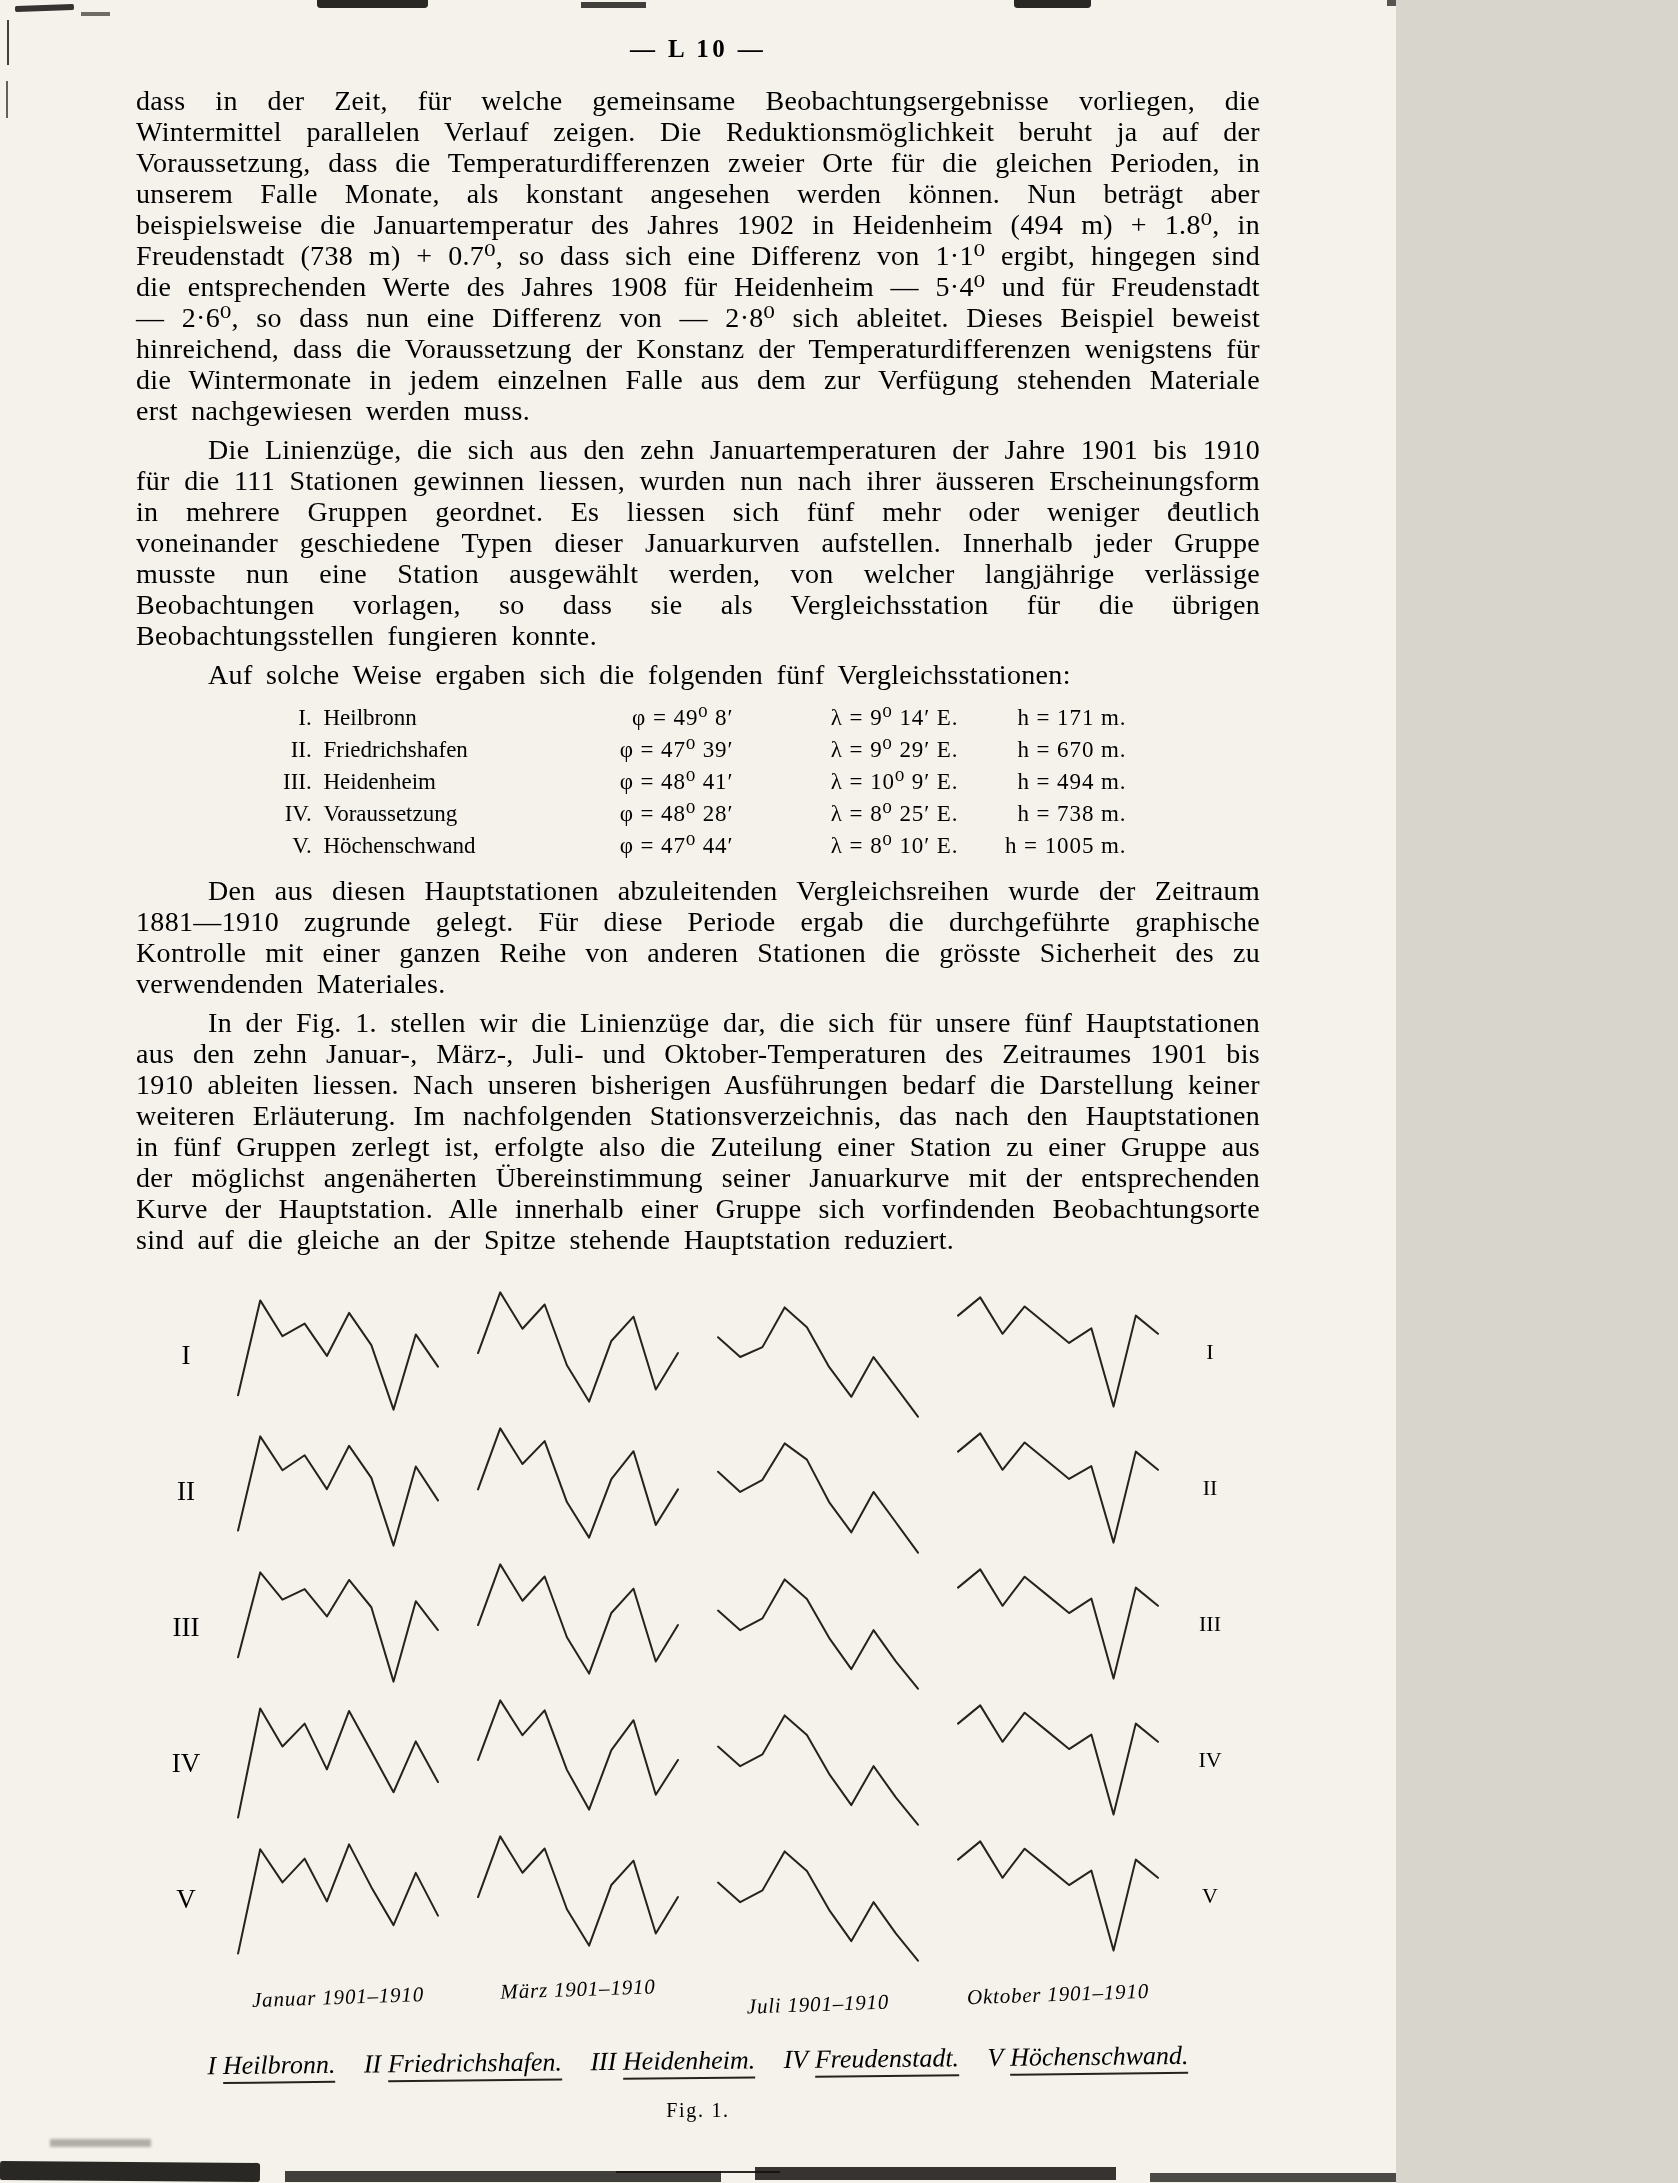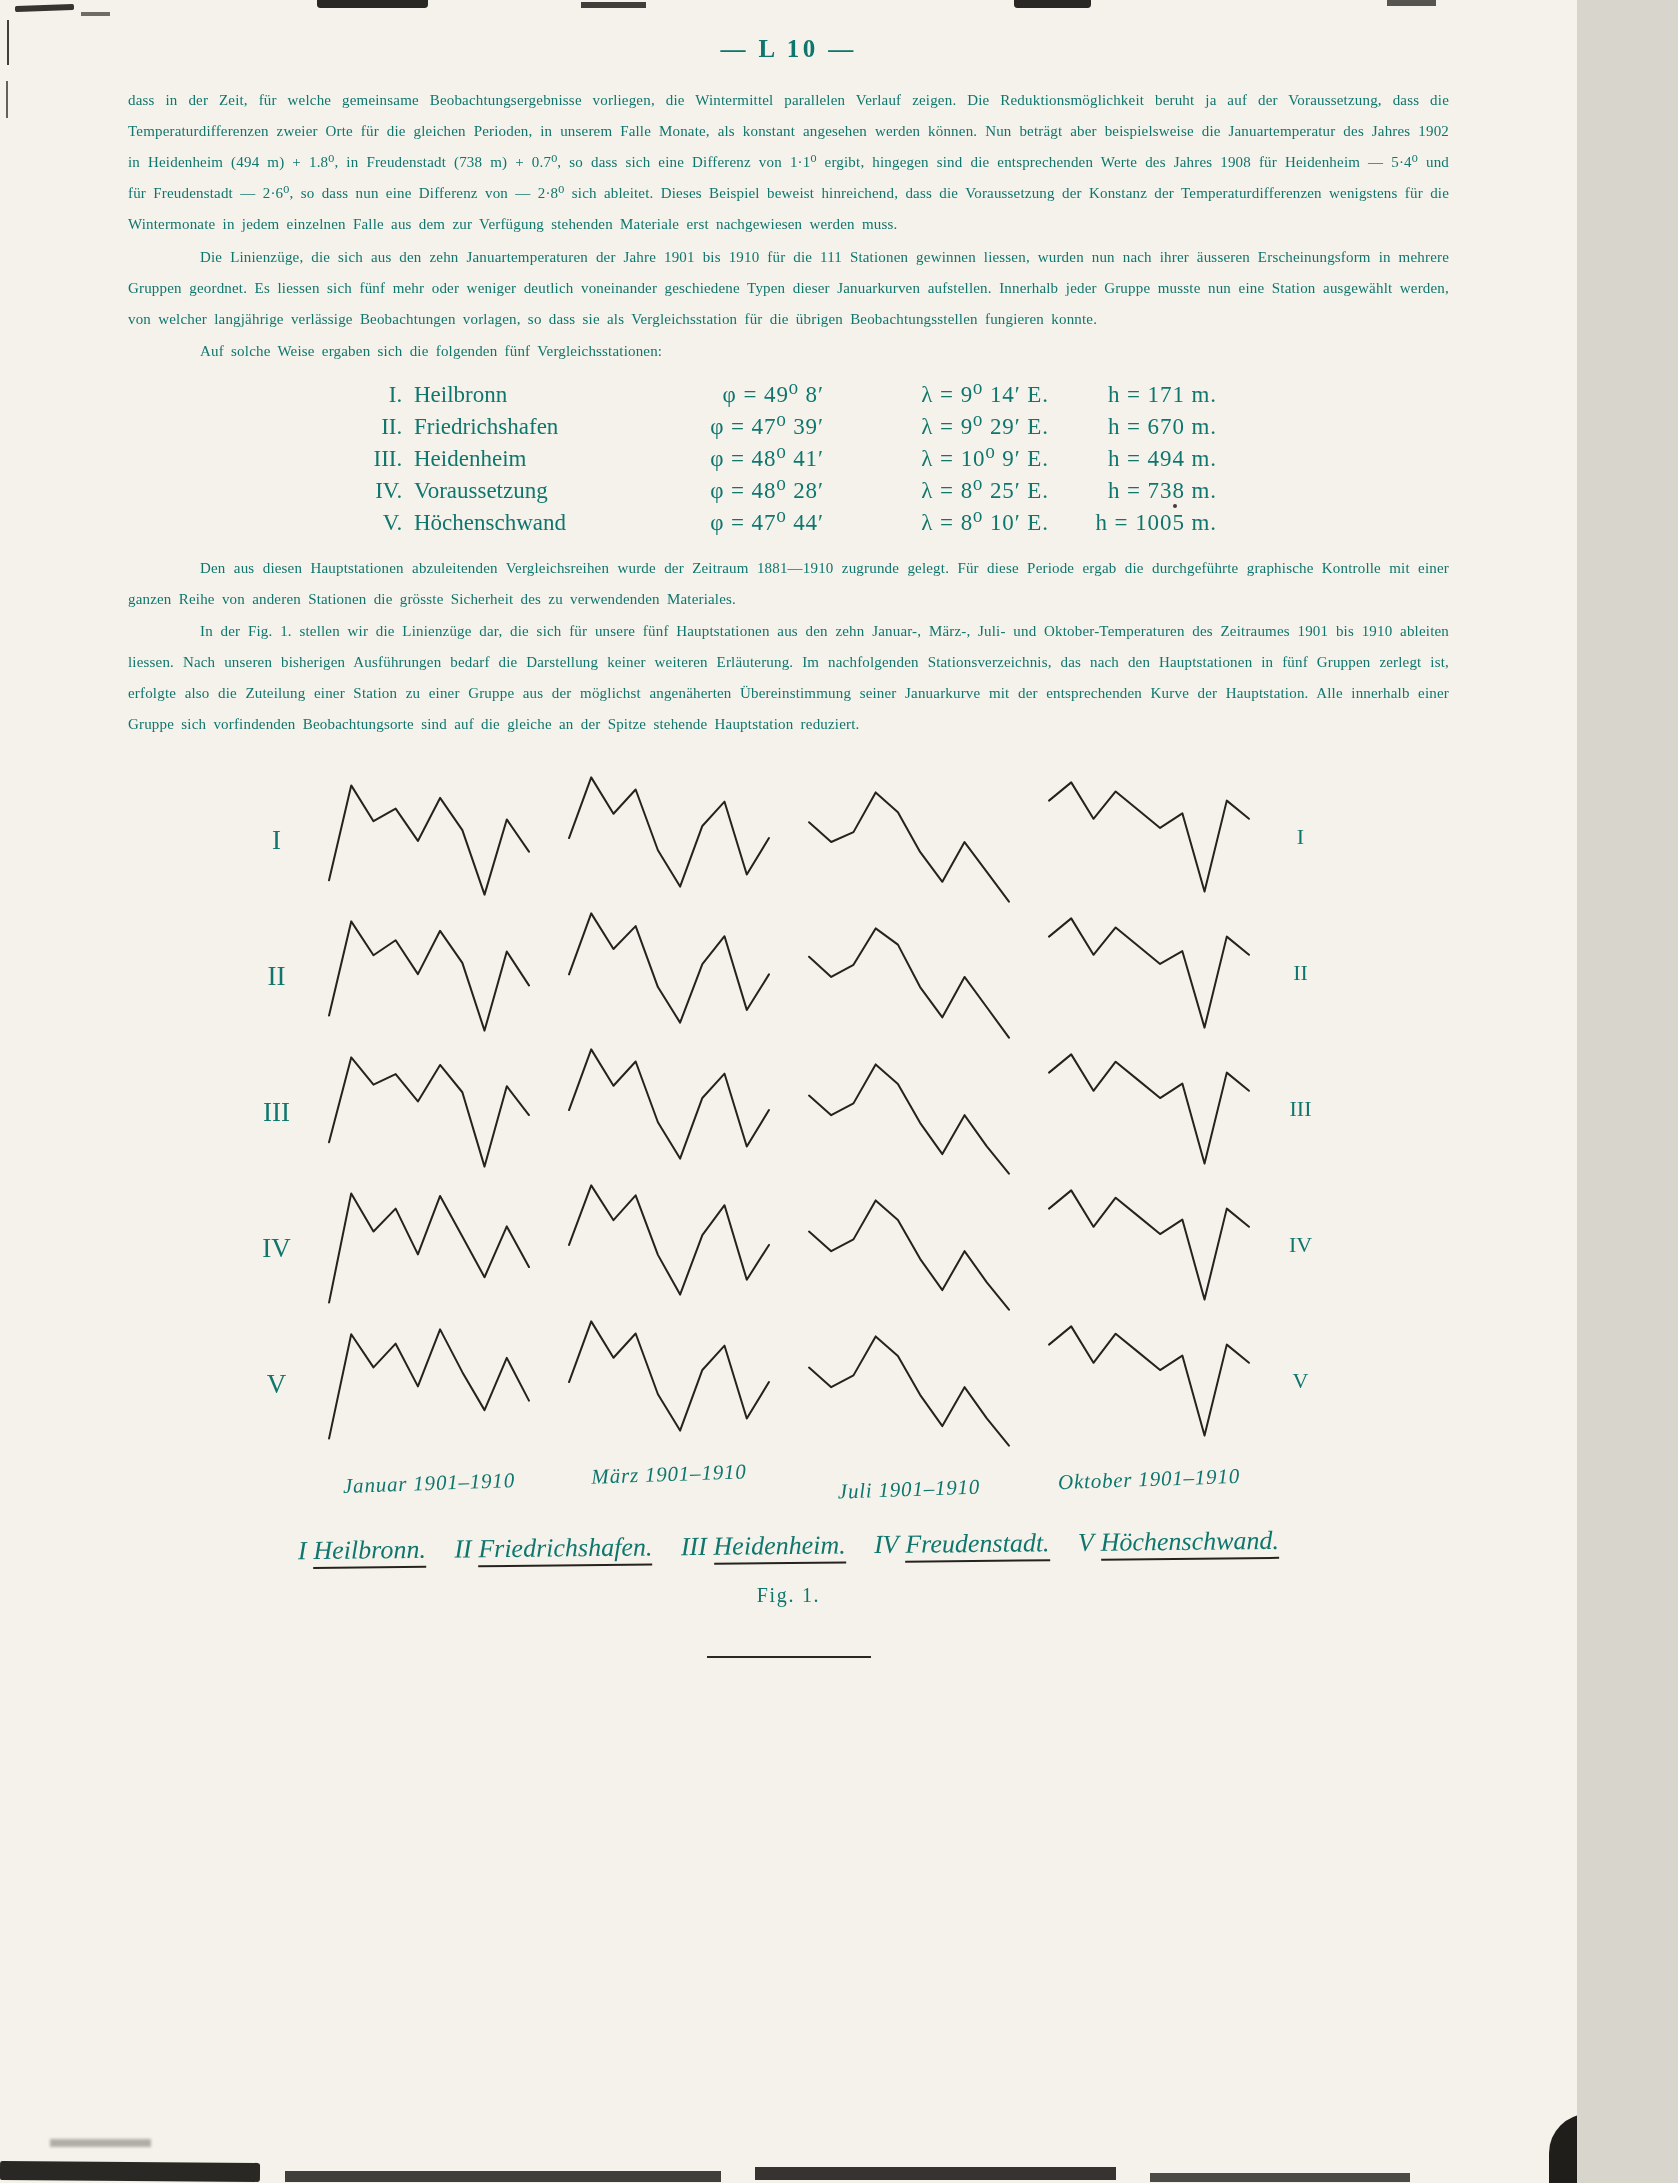--- a/index.html
+++ b/index.html
@@ -1,37 +1,37 @@
 <!DOCTYPE html>
 <html lang="de" style="font-size:13.4px"><head>
 <meta charset="utf-8">
 <style>
   html,body{margin:0;padding:0;background:#d8d5cd;}
   .page{
     position:relative;
-    width:1577px;height:2183px;
+    width:1396px;height:2183px;
     background:#f4f2ea;
     font-family:"Liberation Serif","DejaVu Serif","DejaVu Sans",serif;
-    color:#0f766e;
+    color:#000000;
     overflow:hidden;
   }
   
   .pagehead{
     padding-top:35px;
     text-align:center;
     font-size:25px;
     letter-spacing:3.4px;
     font-weight:bold;
   }
   .content{
     margin:22px 128px 0 128px;
   }
   .content p{
-    margin:0;
-    font-size:15px;
+    margin:8px;
+    font-size:28px;
     line-height:31px;
     text-align:justify;
     word-spacing:0.22em;
     letter-spacing:0.012em;
   }
   .content p.indent{text-indent:72px;}
   .content p + p{margin-top:1.7px;}
   
   .stations{
     display:grid;

